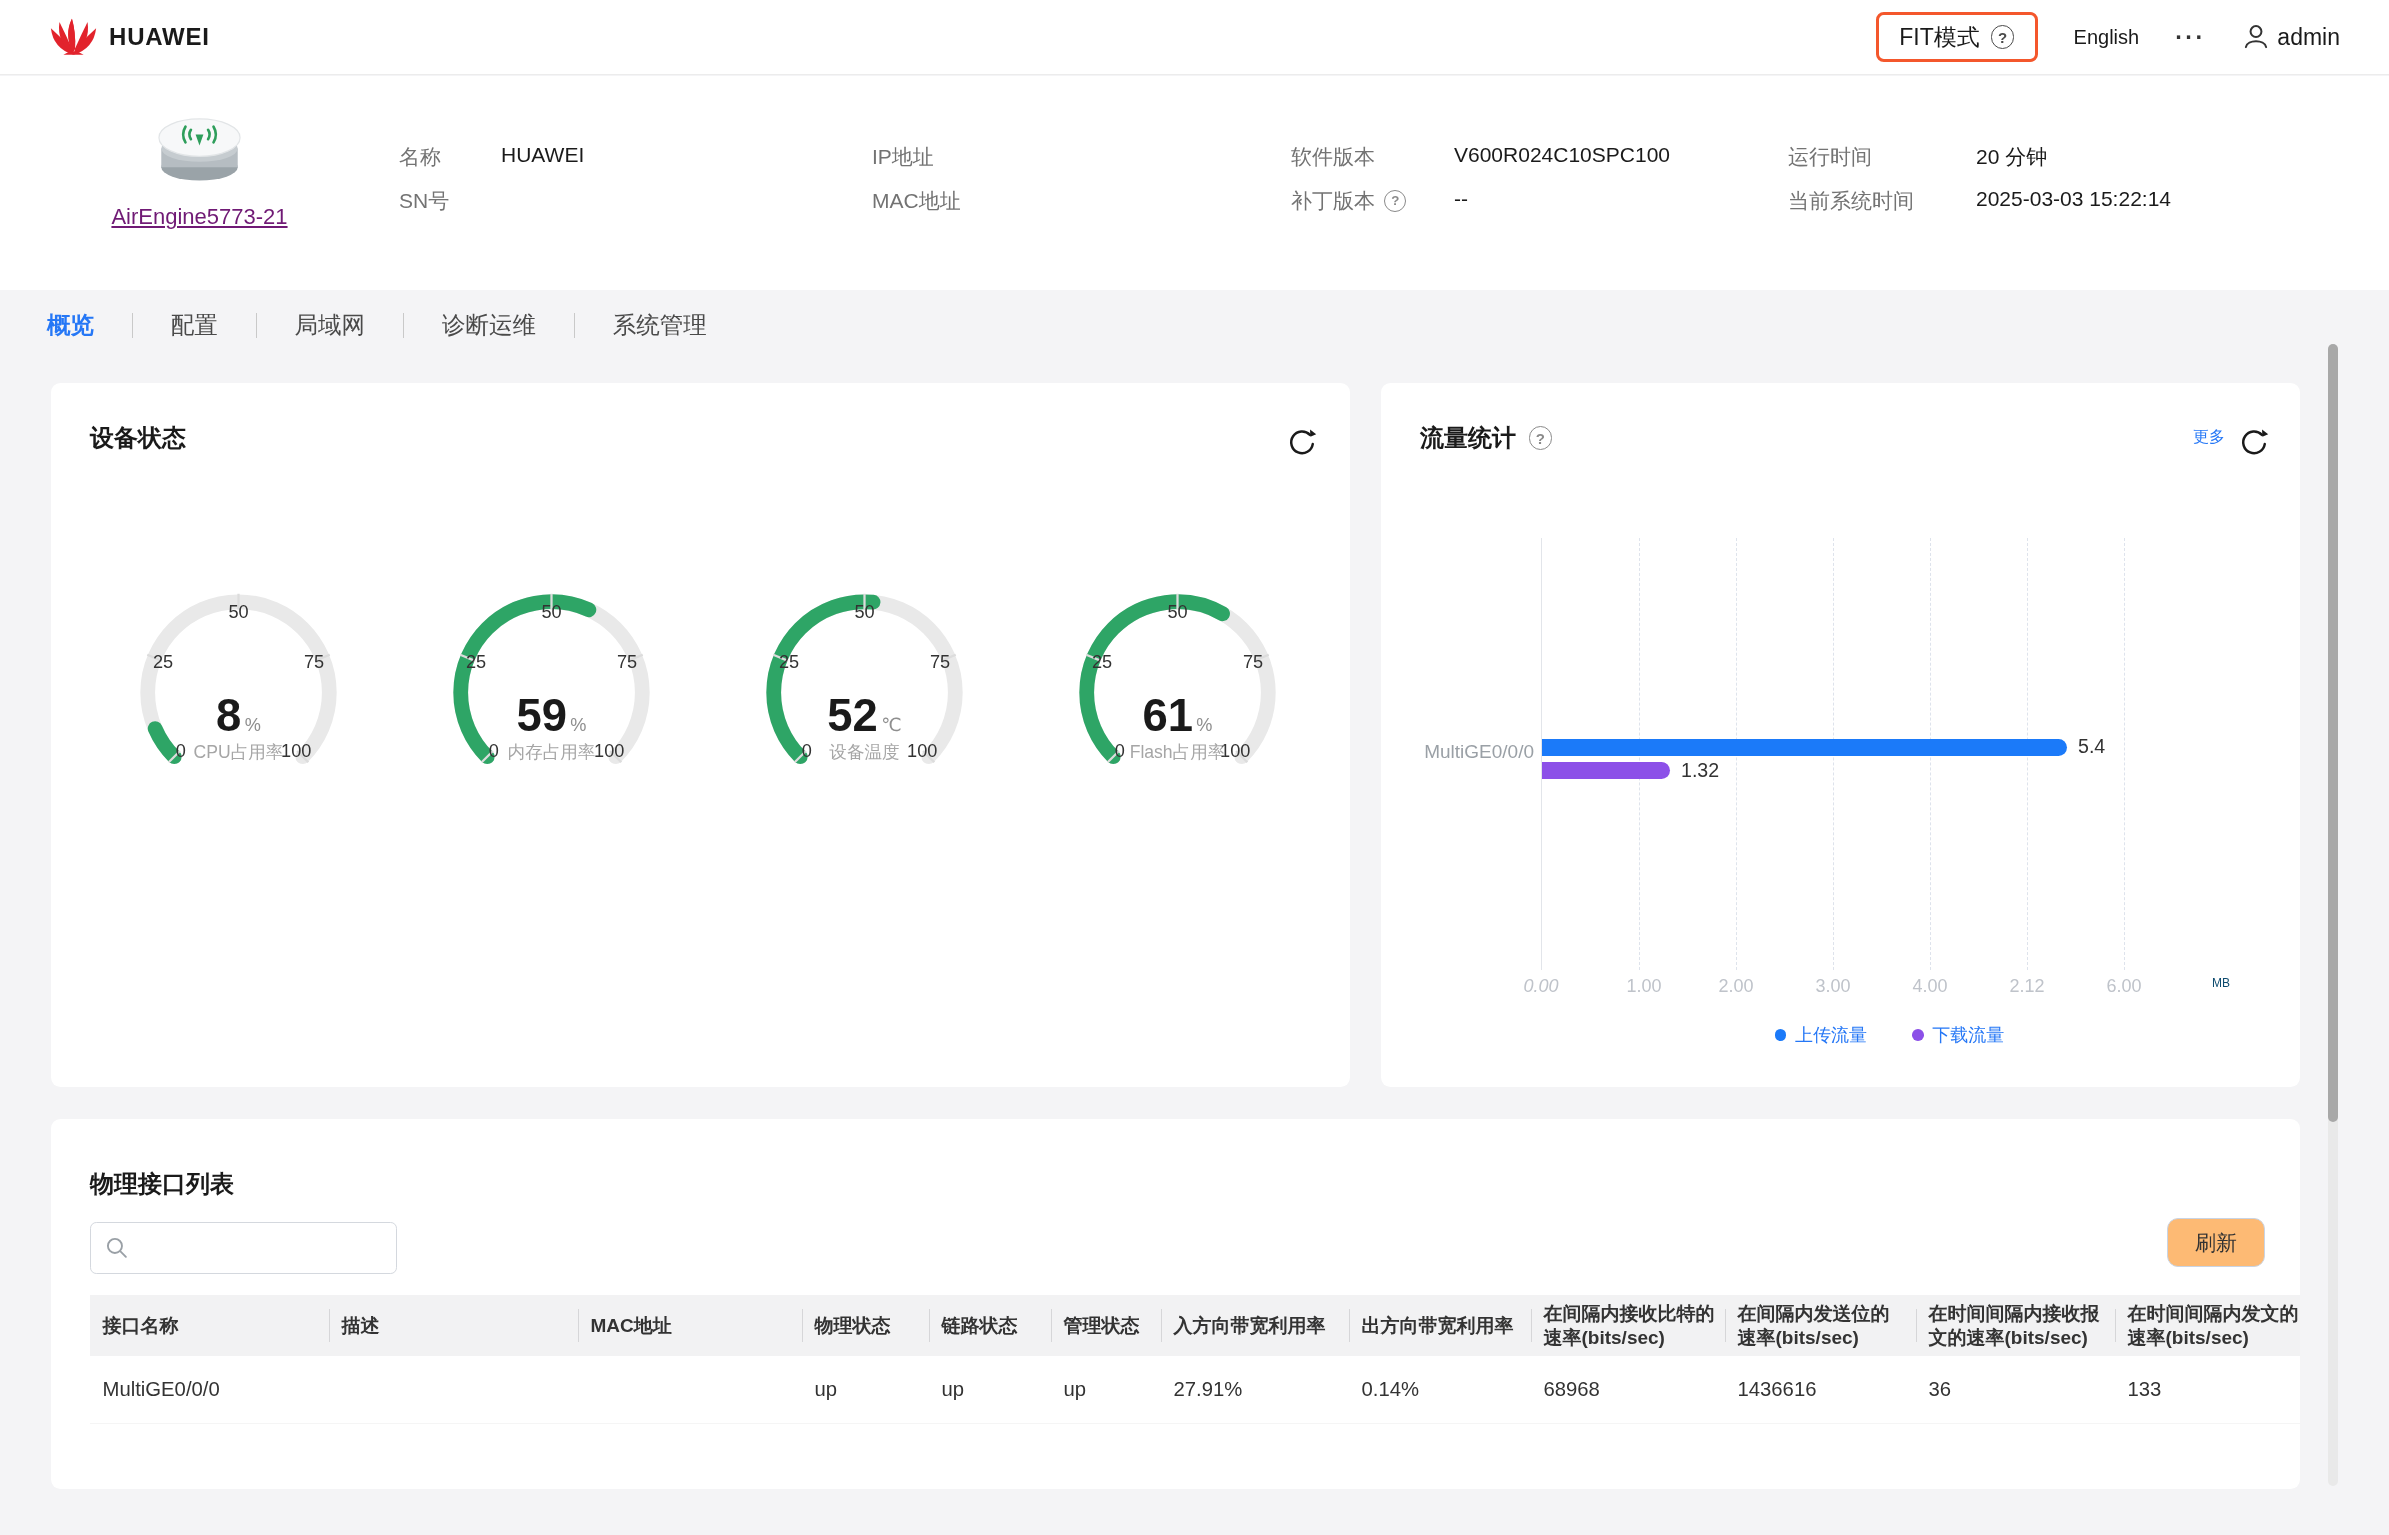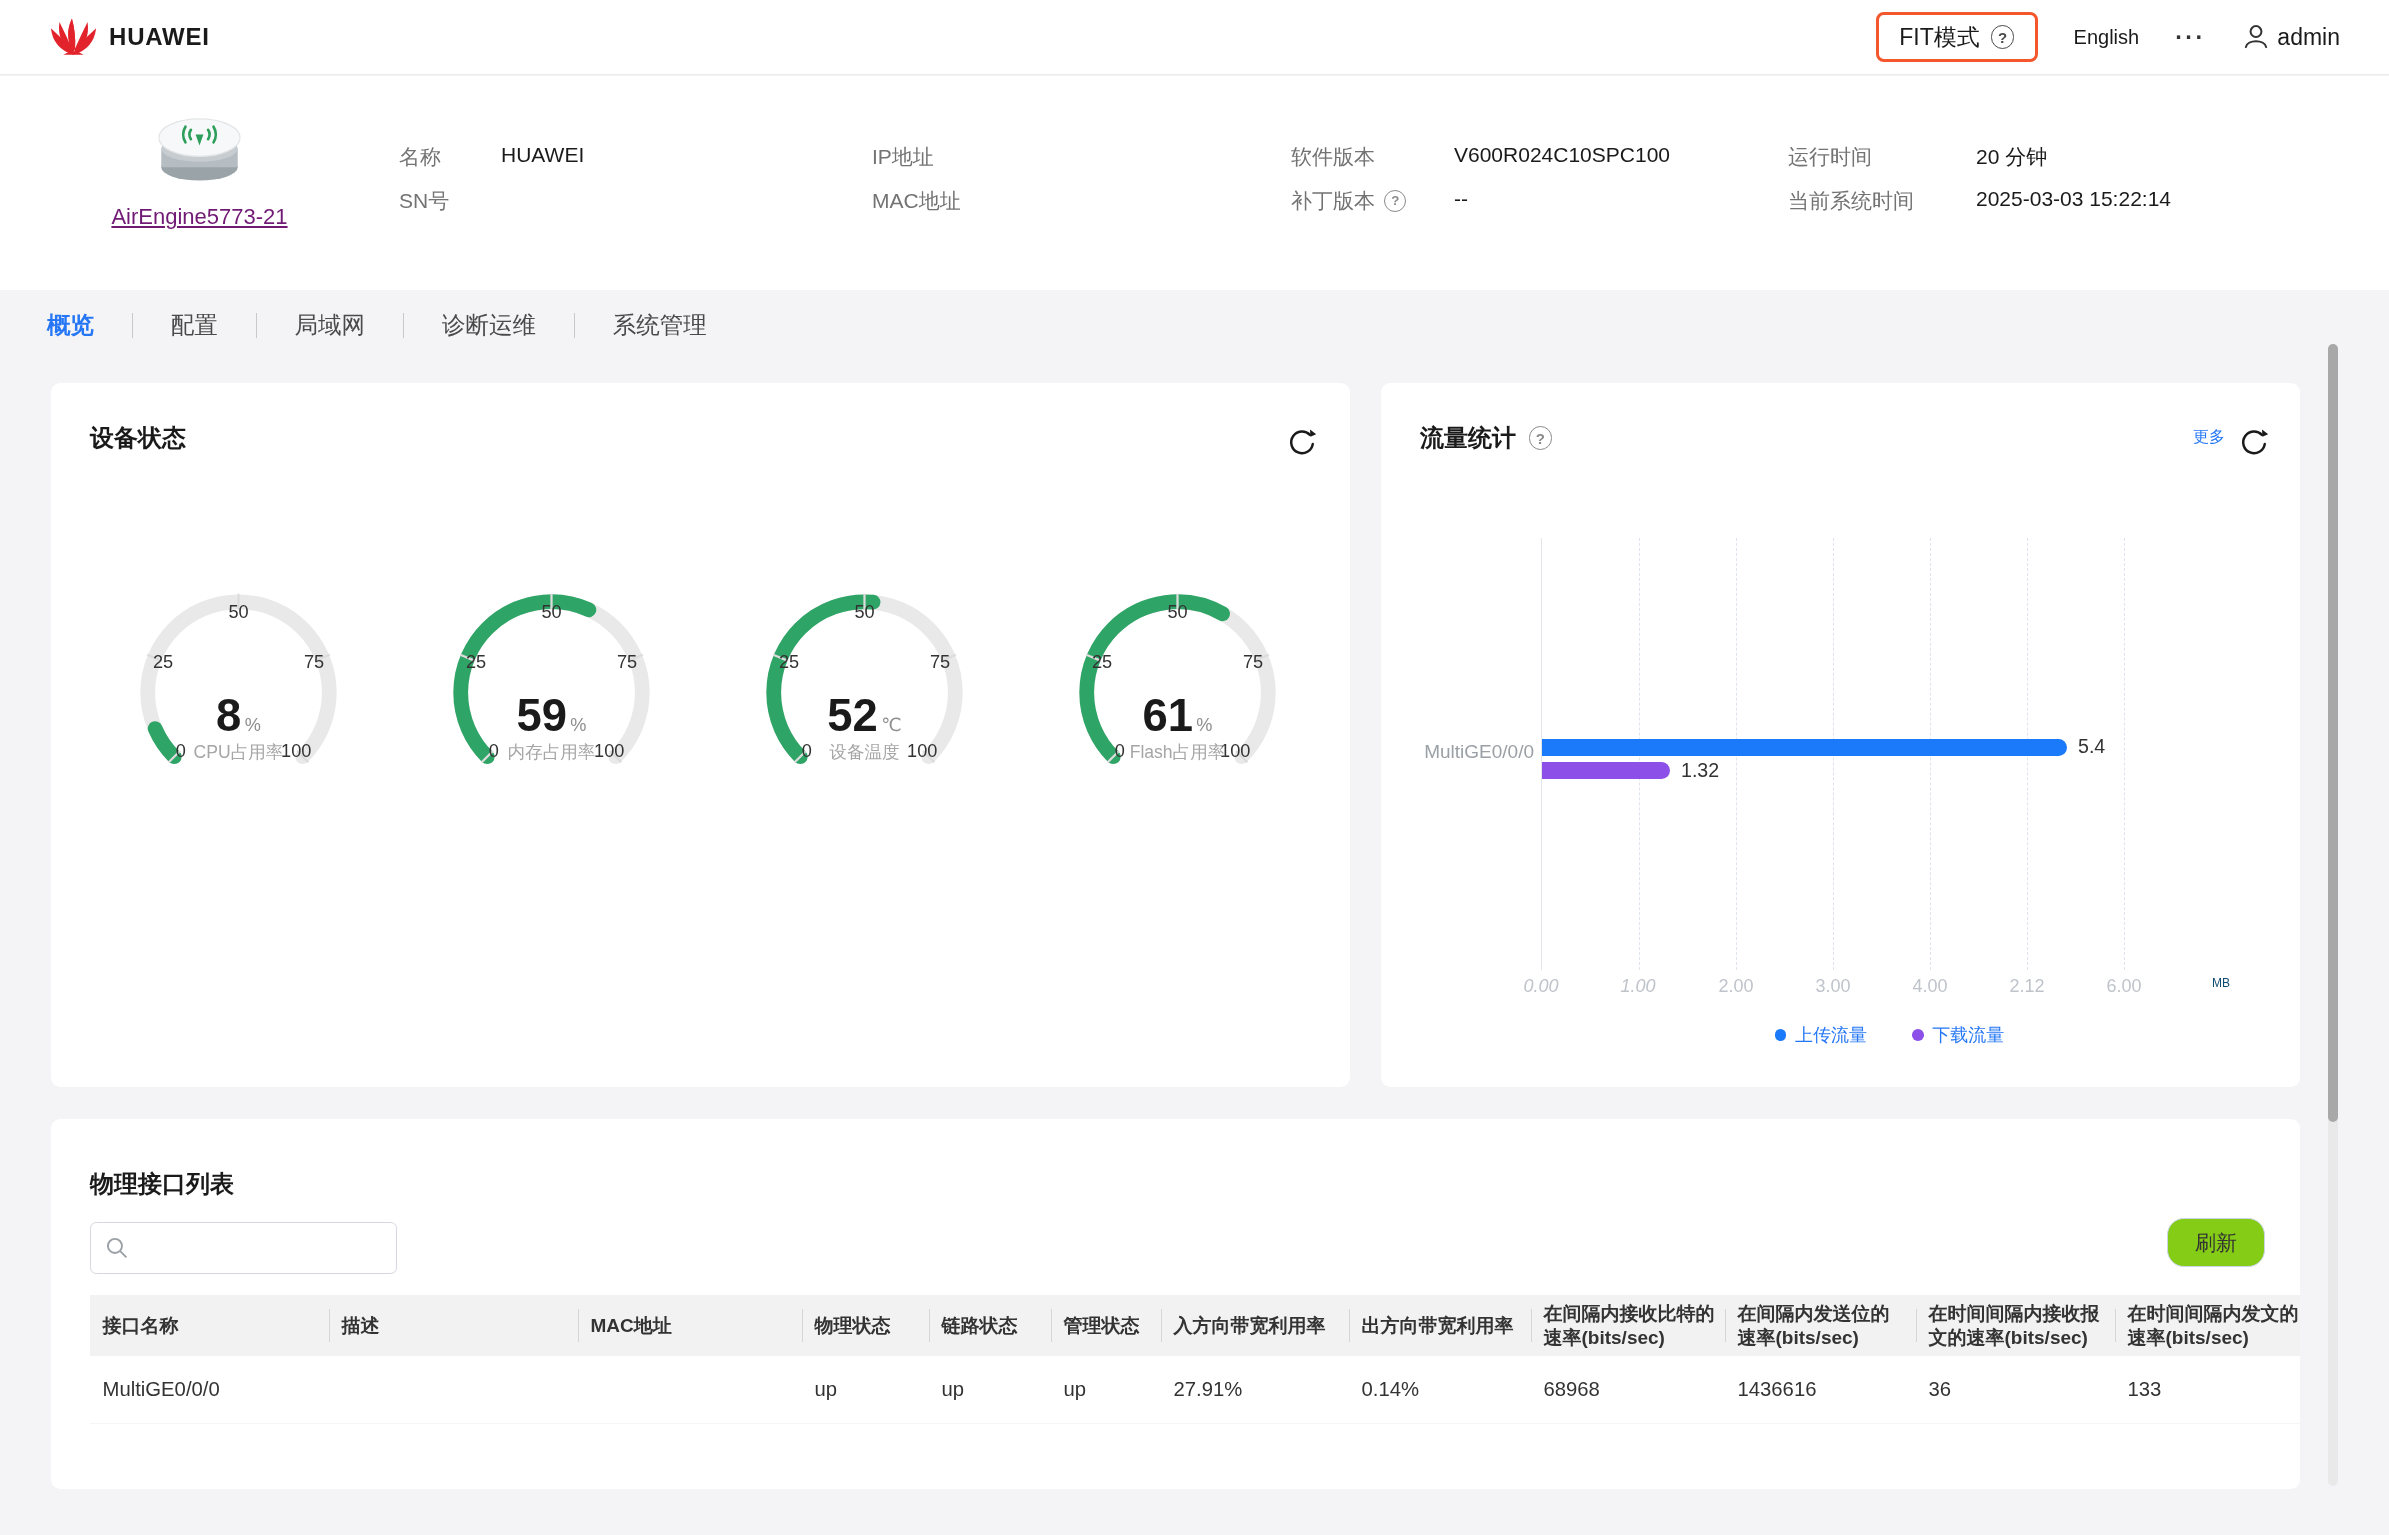--- a/index.html
+++ b/index.html
@@ -81,21 +81,21 @@
   .legend-item { display:flex; align-items:center; gap:8.6px; cursor:pointer; }
   .legend-dot { width:11.7px; height:11.7px; border-radius:50%; }
   .legend-text { font-size:18px; color:#2577f6; }
 
   
   .search-wrap { position:absolute; left:39px; top:103px; width:307px; height:52px; }
   .search-wrap svg { position:absolute; left:14px; top:13.3px; }
   .search-input { width:100%; height:100%; border:0.8px solid #d4d8de; border-radius:6.3px;
                   padding:0 12.5px 0 47px; font-size:20.3px; color:#333; outline:none; background:#fff; }
   .refresh-table-btn { position:absolute; right:35px; top:99px; height:49px; padding:0 27px;
-                  background:#84cc16; border:0.8px solid #c9d4e4; border-radius:17px;
+                  background:#fdba74; border:0.8px solid #c9d4e4; border-radius:11px;
                   font-size:21px; color:#333; cursor:pointer; }
   .tbl-wrap { position:absolute; left:39px; top:176px; right:0; overflow:hidden; }
   table { border-collapse:collapse; table-layout:fixed; width:2230px; }
   thead th { background:#f2f2f3; height:61px; text-align:left; vertical-align:middle;
              font-size:19px; font-weight:700; color:#333; padding:4.7px 9.4px 4.7px 12.5px;
              line-height:24px; position:relative; }
   thead th:not(:first-child)::before {
     content:""; position:absolute; left:0; top:14px; width:0.8px; height:33px; background:#d6d6d8;
   }
   tbody td { height:67px; font-size:20.3px; color:#333; padding:0 9.4px 0 12.5px;
@@ -278,21 +278,21 @@
   </div>
   <span class="more-link">更多</span>
   <svg class="refresh-btn" viewBox="0 0 36 36">
     <path d="M27.5 9.5 A13 13 0 1 0 30.9 20.5" fill="none" stroke="#1a1a1a" stroke-width="3" stroke-linecap="round"></path>
     <path d="M26.2 3.8 L29.3 11.9 L35 6.9 Z" fill="#1a1a1a" transform="rotate(18 29 8)"></path>
   </svg>
   <div id="chart-plot">
       <div class="gridline axis" style="left: 160px;"></div>
       <div class="x-tick-label" style="left: 125px; font-style: italic;">0.00</div>
       <div class="gridline" style="left: 258px;"></div>
-      <div class="x-tick-label" style="left: 222px; font-style: italic;">1.00</div>
+      <div class="x-tick-label" style="left: 228px;">1.00</div>
       <div class="gridline" style="left: 355px;"></div>
       <div class="x-tick-label" style="left: 320px;">2.00</div>
       <div class="gridline" style="left: 452px;"></div>
       <div class="x-tick-label" style="left: 417px;">3.00</div>
       <div class="gridline" style="left: 549px;"></div>
       <div class="x-tick-label" style="left: 514px;">4.00</div>
       <div class="gridline" style="left: 646px;"></div>
       <div class="x-tick-label" style="left: 611px;">2.12</div>
       <div class="gridline" style="left: 743px;"></div>
       <div class="x-tick-label" style="left: 708px;">6.00</div>

